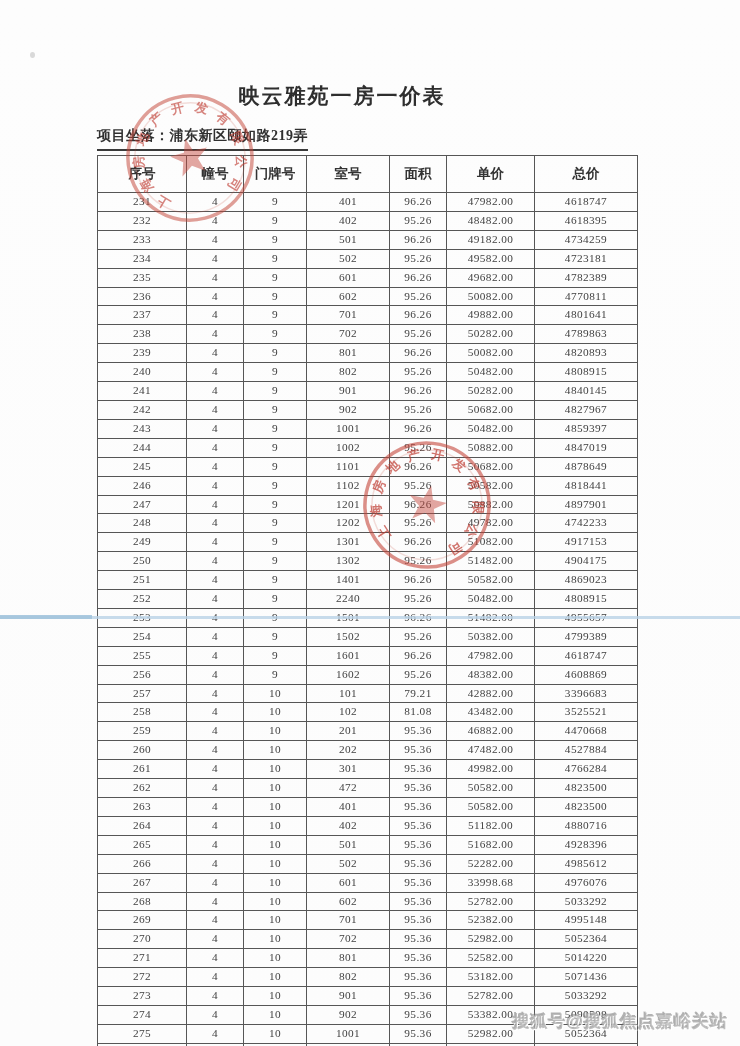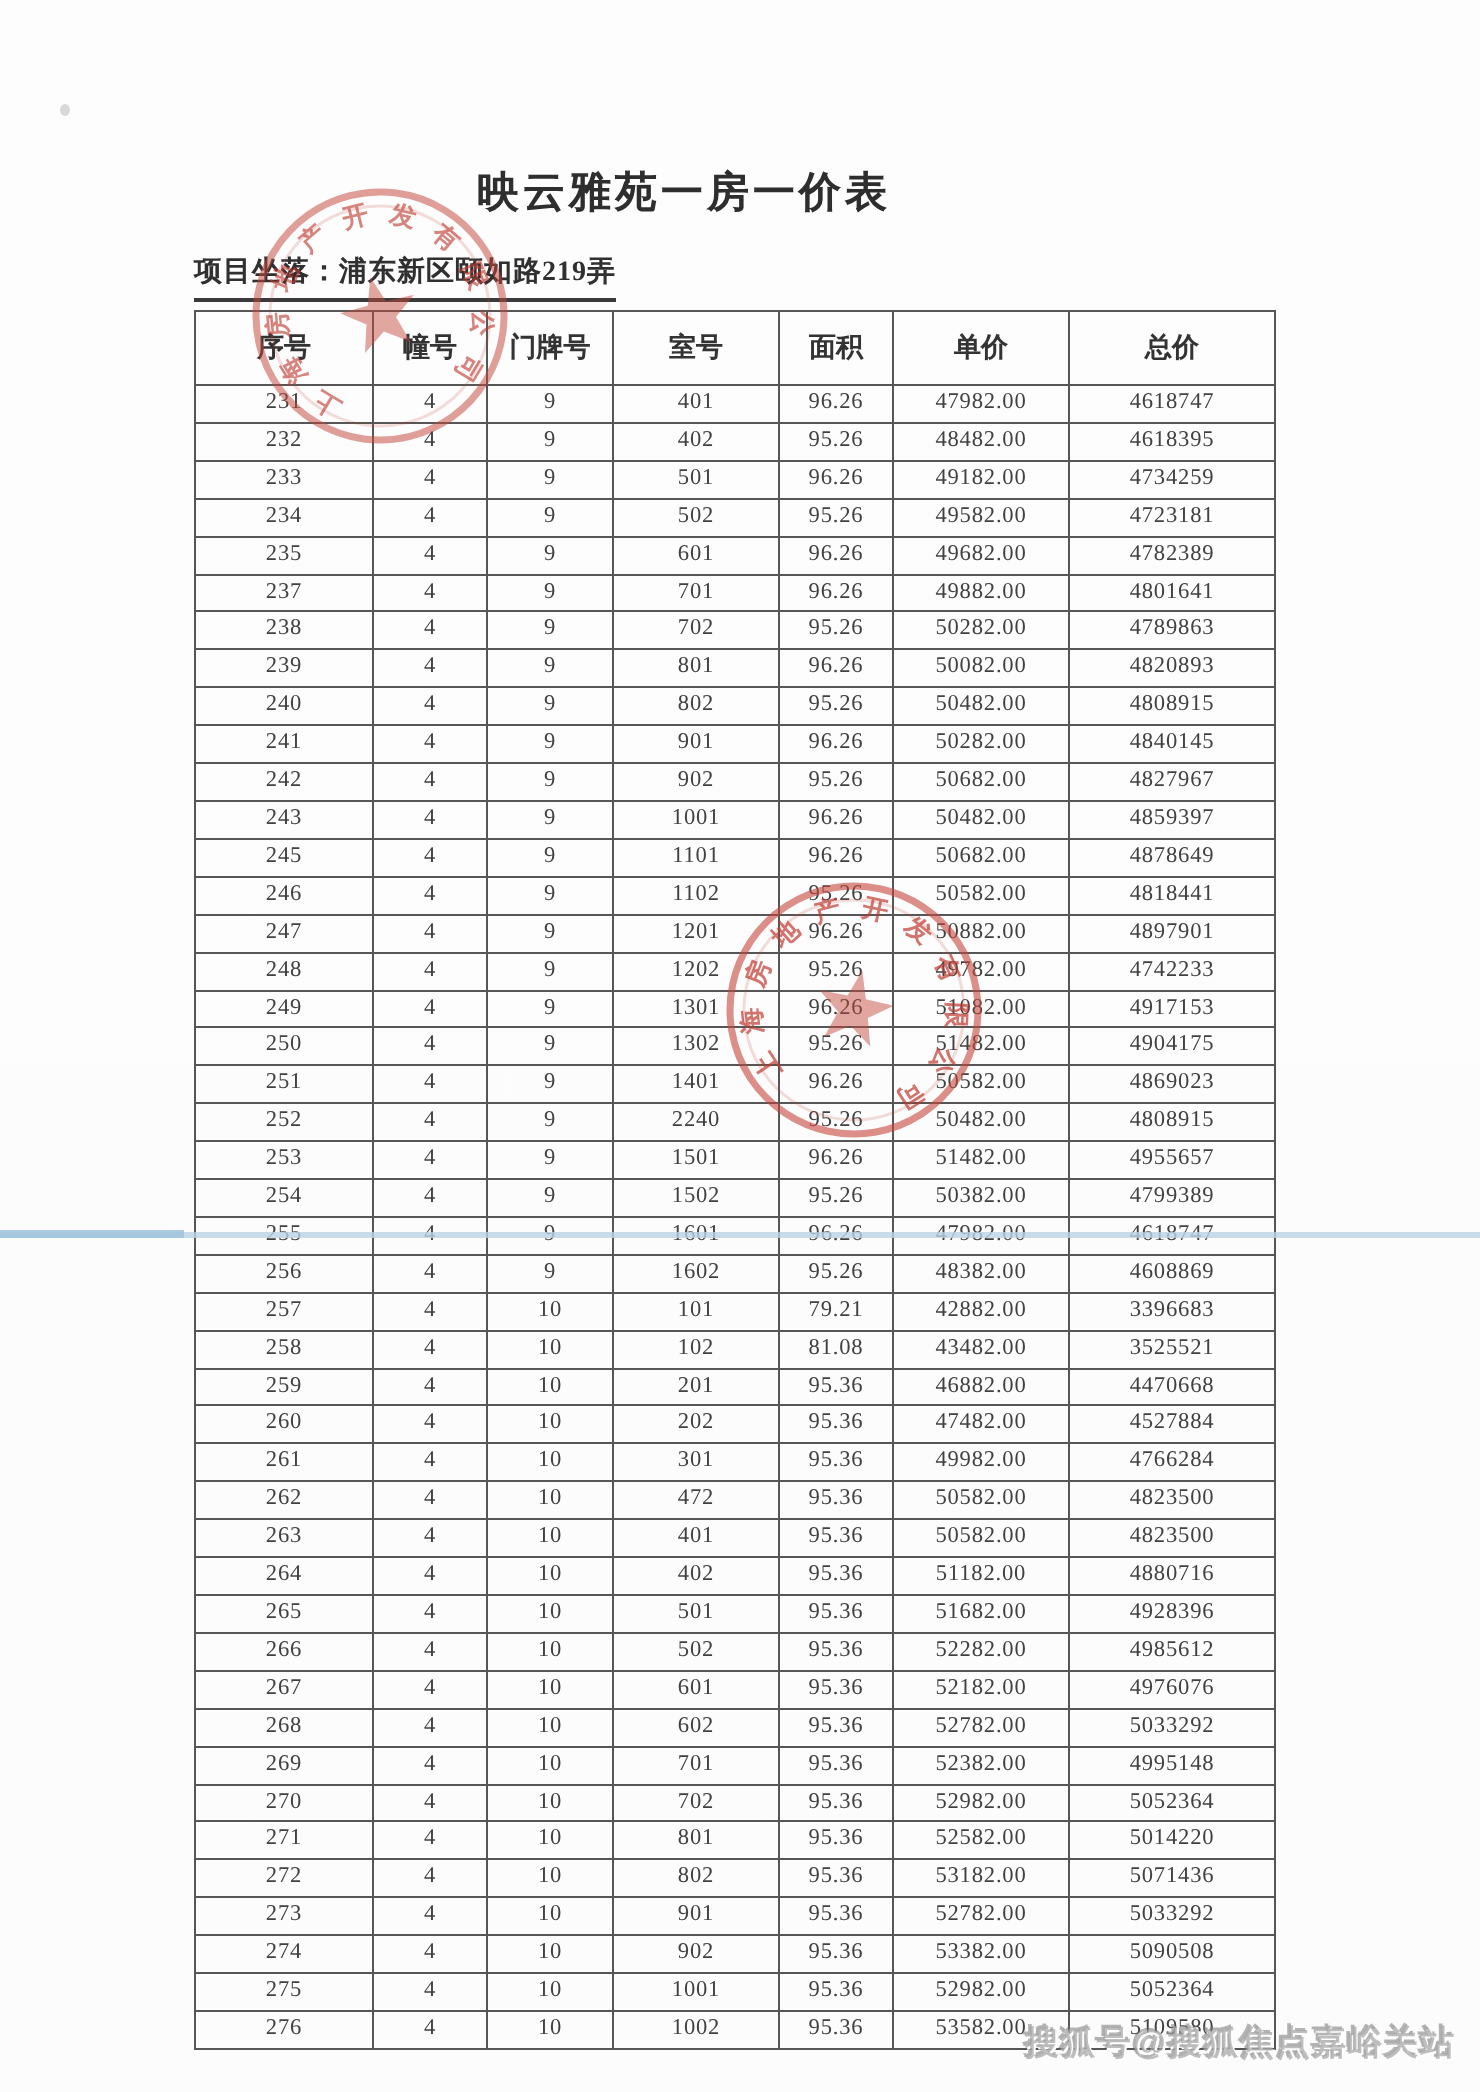--- a/index.html
+++ b/index.html
@@ -134,20 +134,29 @@
         <tr class="data-row">
           <td>235</td>
           <td>4</td>
           <td>9</td>
           <td>601</td>
           <td>96.26</td>
           <td>49682.00</td>
           <td>4782389</td>
         </tr>
 
+        <tr class="data-row">
+          <td>236</td>
+          <td>4</td>
+          <td>9</td>
+          <td>602</td>
+          <td>95.26</td>
+          <td>50082.00</td>
+          <td>4770811</td>
+        </tr>
 
         <tr class="data-row">
           <td>237</td>
           <td>4</td>
           <td>9</td>
           <td>701</td>
           <td>96.26</td>
           <td>49882.00</td>
           <td>4801641</td>
         </tr>
@@ -205,20 +214,29 @@
         <tr class="data-row">
           <td>243</td>
           <td>4</td>
           <td>9</td>
           <td>1001</td>
           <td>96.26</td>
           <td>50482.00</td>
           <td>4859397</td>
         </tr>
 
+        <tr class="data-row">
+          <td>244</td>
+          <td>4</td>
+          <td>9</td>
+          <td>1002</td>
+          <td>95.26</td>
+          <td>50882.00</td>
+          <td>4847019</td>
+        </tr>
 
         <tr class="data-row">
           <td>245</td>
           <td>4</td>
           <td>9</td>
           <td>1101</td>
           <td>96.26</td>
           <td>50682.00</td>
           <td>4878649</td>
         </tr>
@@ -432,21 +450,21 @@
           <td>52282.00</td>
           <td>4985612</td>
         </tr>
 
         <tr class="data-row">
           <td>267</td>
           <td>4</td>
           <td>10</td>
           <td>601</td>
           <td>95.36</td>
-          <td>52182.00</td>
+          <td>33998.68</td>
           <td>4976076</td>
         </tr>
 
         <tr class="data-row">
           <td>268</td>
           <td>4</td>
           <td>10</td>
           <td>602</td>
           <td>95.36</td>
           <td>52782.00</td>

